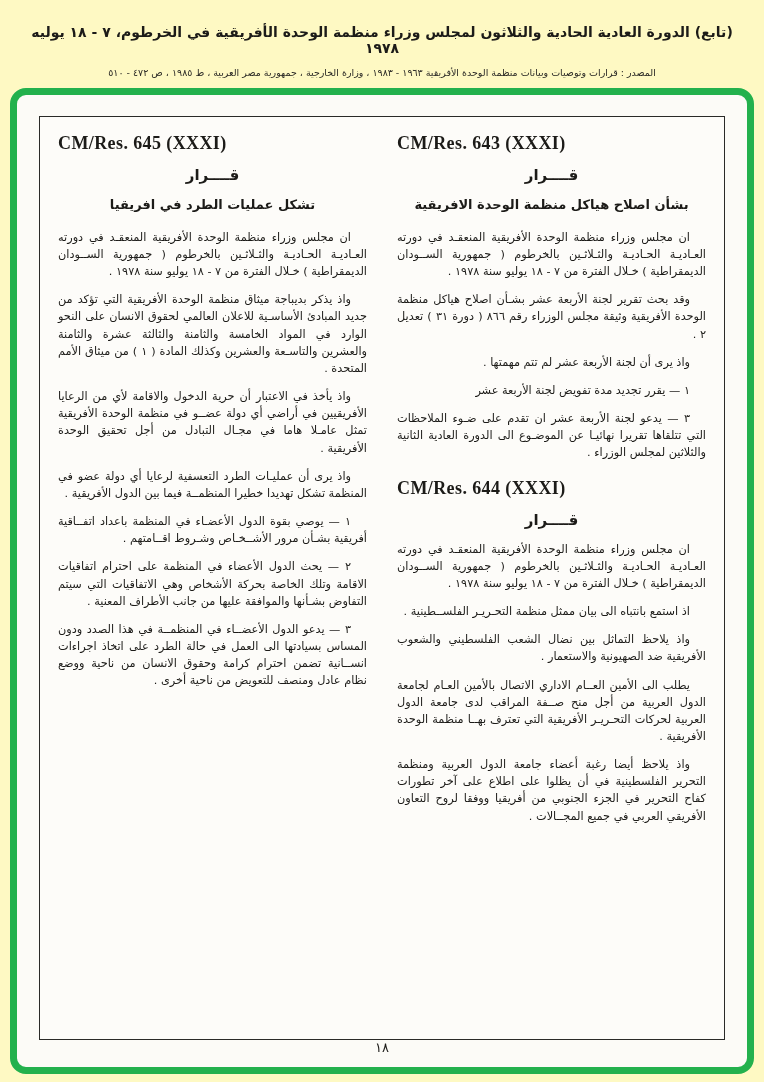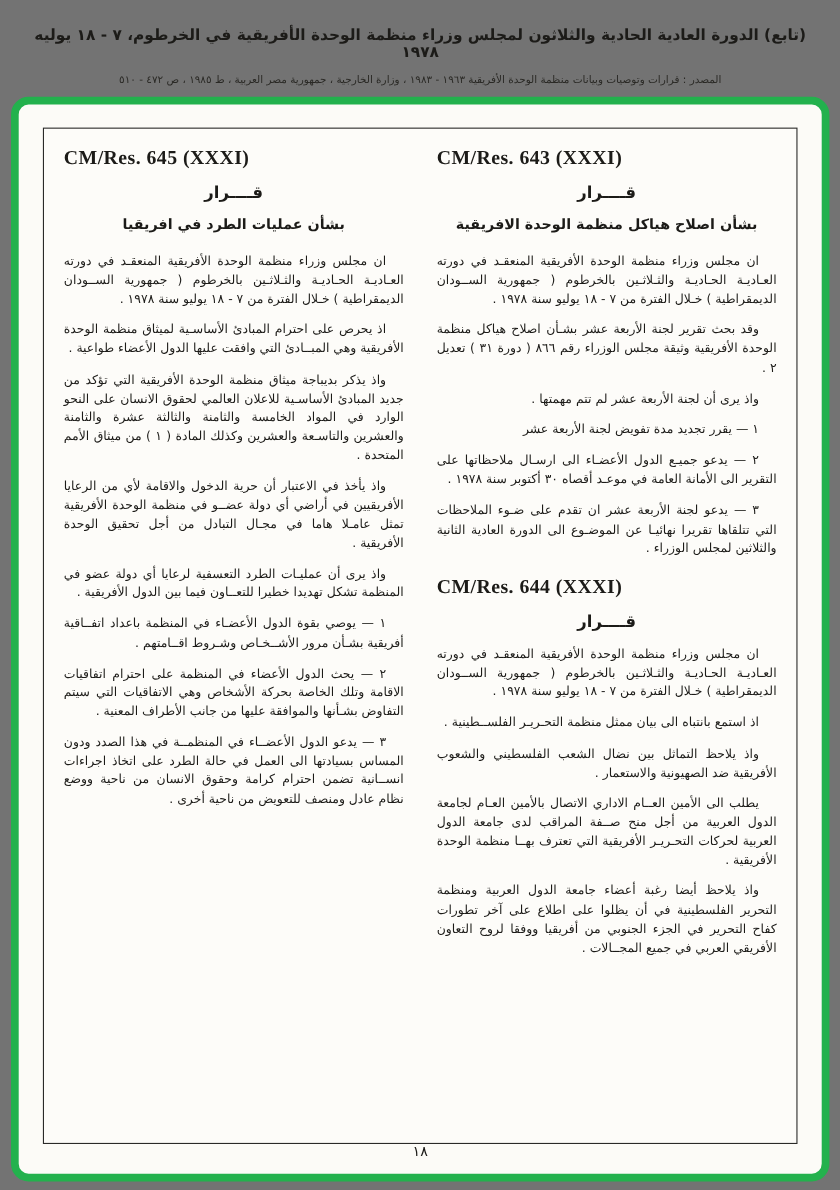--- a/index.html
+++ b/index.html
@@ -4,21 +4,21 @@
 <style>
   html, body {
     margin: 0;
     padding: 0;
     background: #e9e8e3;
   }
   .page {
     position: relative;
     width: 764px;
     height: 1082px;
-    background: #737373;
+    background: #fef9c3;
     font-family: "DejaVu Sans", sans-serif;
     color: #1c1b18;
     overflow: hidden;
     margin: 0 auto;
   }
   .doc-header {
     position: absolute;
     top: 24px;
     left: 14px;
     right: 14px;
@@ -130,47 +130,45 @@
         <div class="col">
 
           <div class="res-block">
             <div class="res-number">CM/Res. 643 (XXXI)</div>
             <div class="res-type">قــــرار</div>
             <div class="res-title">بشأن اصلاح هياكل منظمة الوحدة الافريقية</div>
             <p class="para">ان مجلس وزراء منظمة الوحدة الأفريقية المنعقـد في دورته العـاديـة الحـاديـة والثـلاثـين بالخرطوم ( جمهورية الســودان الديمقراطية ) خـلال الفترة من ٧ - ١٨ يوليو سنة ١٩٧٨ .</p>
             <p class="para">وقد بحث تقرير لجنة الأربعة عشر بشـأن اصلاح هياكل منظمة الوحدة الأفريقية وثيقة مجلس الوزراء رقم ٨٦٦ ( دورة ٣١ ) تعديل ٢ .</p>
             <p class="para">واذ يرى أن لجنة الأربعة عشر لم تتم مهمتها .</p>
             <p class="para">١ — يقرر تجديد مدة تفويض لجنة الأربعة عشر</p>
-            <p class="para">٢ — يدعو جميـع الدول الأعضـاء الى ارسـال ملاحظاتها على التقرير الى الأمانة العامة في موعـد أقصاه ٣٠ أكتوبر سنة ١٩٧٨ .</p>
             <p class="para">٣ — يدعو لجنة الأربعة عشر ان تقدم على ضـوء الملاحظات التي تتلقاها تقريرا نهائيـا عن الموضـوع الى الدورة العادية الثانية والثلاثين لمجلس الوزراء .</p>
           </div>
 
           <div class="res-block">
             <div class="res-number">CM/Res. 644 (XXXI)</div>
             <div class="res-type">قــــرار</div>
             <p class="para">ان مجلس وزراء منظمة الوحدة الأفريقية المنعقـد في دورته العـاديـة الحـاديـة والثـلاثـين بالخرطوم ( جمهورية الســودان الديمقراطية ) خـلال الفترة من ٧ - ١٨ يوليو سنة ١٩٧٨ .</p>
             <p class="para">اذ استمع بانتباه الى بيان ممثل منظمة التحـريـر الفلســطينية .</p>
             <p class="para">واذ يلاحظ التماثل بين نضال الشعب الفلسطيني والشعوب الأفريقية ضد الصهيونية والاستعمار .</p>
             <p class="para">يطلب الى الأمين العــام الاداري الاتصال بالأمين العـام لجامعة الدول العربية من أجل منح صــفة المراقب لدى جامعة الدول العربية لحركات التحـريـر الأفريقية التي تعترف بهــا منظمة الوحدة الأفريقية .</p>
             <p class="para">واذ يلاحظ أيضا رغبة أعضاء جامعة الدول العربية ومنظمة التحرير الفلسطينية في أن يظلوا على اطلاع على آخر تطورات كفاح التحرير في الجزء الجنوبي من أفريقيا ووفقا لروح التعاون الأفريقي العربي في جميع المجــالات .</p>
           </div>
 
         </div>
 
         <div class="col">
 
           <div class="res-block">
             <div class="res-number">CM/Res. 645 (XXXI)</div>
             <div class="res-type">قــــرار</div>
-            <div class="res-title">بشأن عمليات الطرد في افريقيا</div>
+            <div class="res-title">تشكل عمليات الطرد في افريقيا</div>
             <p class="para">ان مجلس وزراء منظمة الوحدة الأفريقية المنعقـد في دورته العـاديـة الحـاديـة والثـلاثـين بالخرطوم ( جمهورية الســودان الديمقراطية ) خـلال الفترة من ٧ - ١٨ يوليو سنة ١٩٧٨ .</p>
-            <p class="para">اذ يحرص على احترام المبادئ الأساسـية لميثاق منظمة الوحدة الأفريقية وهي المبــادئ التي وافقت عليها الدول الأعضاء طواعية .</p>
             <p class="para">واذ يذكر بديباجة ميثاق منظمة الوحدة الأفريقية التي تؤكد من جديد المبادئ الأساسـية للاعلان العالمي لحقوق الانسان على النحو الوارد في المواد الخامسة والثامنة والثالثة عشرة والثامنة والعشرين والتاسـعة والعشرين وكذلك المادة ( ١ ) من ميثاق الأمم المتحدة .</p>
             <p class="para">واذ يأخذ في الاعتبار أن حرية الدخول والاقامة لأي من الرعايا الأفريقيين في أراضي أي دولة عضــو في منظمة الوحدة الأفريقية تمثل عامـلا هاما في مجـال التبادل من أجل تحقيق الوحدة الأفريقية .</p>
-            <p class="para">واذ يرى أن عمليـات الطرد التعسفية لرعايا أي دولة عضو في المنظمة تشكل تهديدا خطيرا للتعــاون فيما بين الدول الأفريقية .</p>
+            <p class="para">واذ يرى أن عمليـات الطرد التعسفية لرعايا أي دولة عضو في المنظمة تشكل تهديدا خطيرا المنظمــة فيما بين الدول الأفريقية .</p>
             <p class="para">١ — يوصي بقوة الدول الأعضـاء في المنظمة باعداد اتفــاقية أفريقية بشـأن مرور الأشــخـاص وشـروط اقــامتهم .</p>
             <p class="para">٢ — يحث الدول الأعضاء في المنظمة على احترام اتفاقيات الاقامة وتلك الخاصة بحركة الأشخاص وهي الاتفاقيات التي سيتم التفاوض بشـأنها والموافقة عليها من جانب الأطراف المعنية .</p>
             <p class="para">٣ — يدعو الدول الأعضــاء في المنظمــة في هذا الصدد ودون المساس بسيادتها الى العمل في حالة الطرد على اتخاذ اجراءات انســانية تضمن احترام كرامة وحقوق الانسان من ناحية ووضع نظام عادل ومنصف للتعويض من ناحية أخرى .</p>
           </div>
 
         </div>
 
       </div>
     </div>
 

